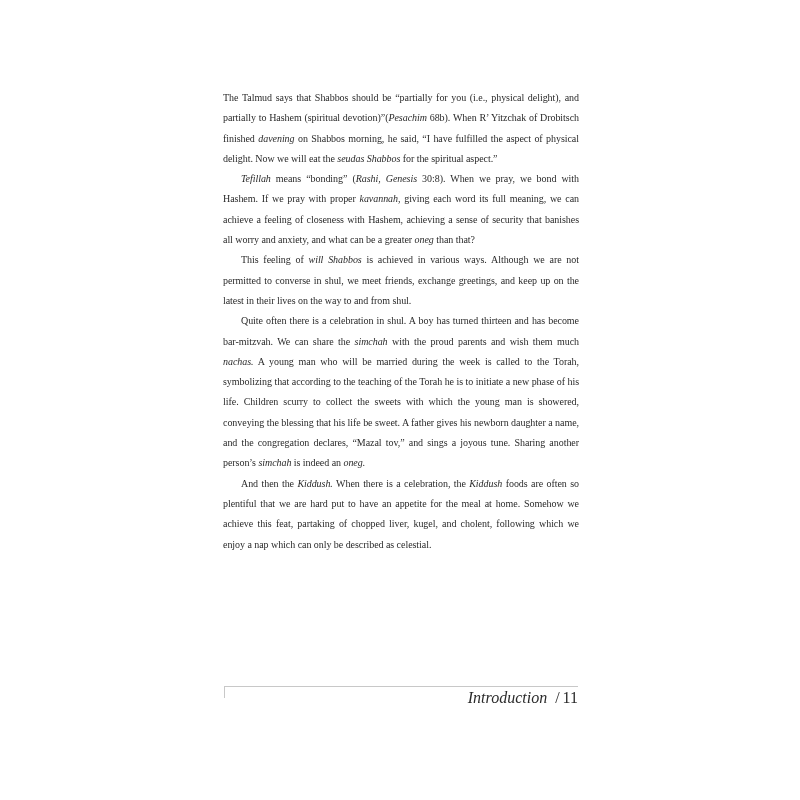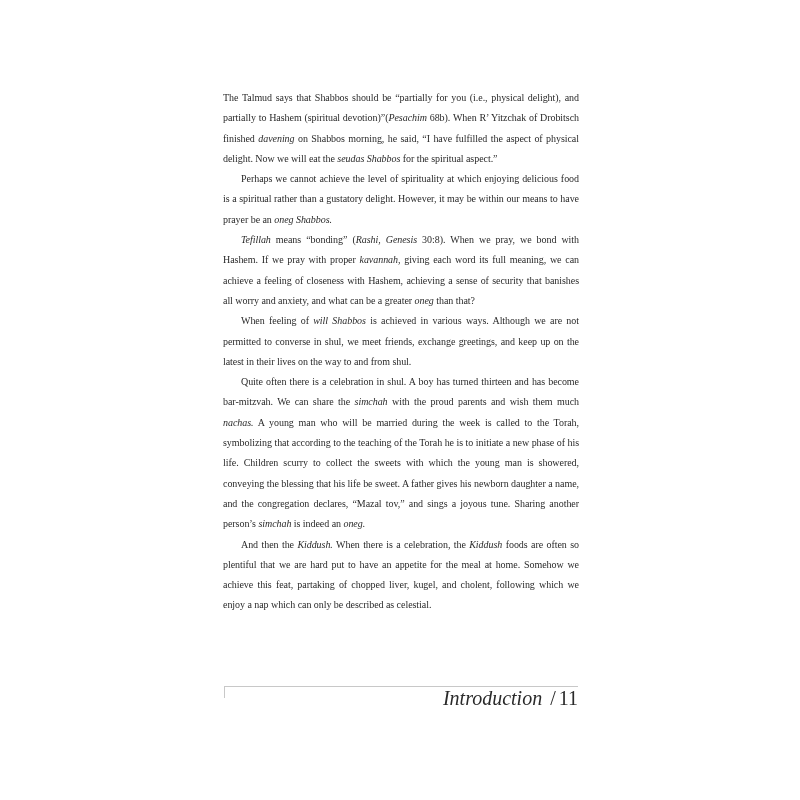--- a/index.html
+++ b/index.html
@@ -45,37 +45,36 @@
       left: 224px;
       top: 686px;
       width: 1px;
       height: 12px;
       background: #c8c8c8;
     }
     .footer {
       position: absolute;
       right: 222px;
       top: 689px;
-      font-size: 20px;
+      font-size: 16px;
       line-height: 18px;
       color: #2a2a2a;
       white-space: nowrap;
     }
     .footer .section { font-style: italic; }
     .footer .sep { margin: 0 3px 0 8px; }
   </style>
 </head>
 <body>
 
 <div class="page">
   <div id="paragraphs">
       <p class="para first"><span>The Talmud says that Shabbos should be “partially for you (i.e., physical delight), and partially to Hashem (spiritual devotion)”(</span><span class="it">Pesachim</span><span> 68b). When R’ Yitzchak of Drobitsch fin­ished </span><span class="it">davening</span><span> on Shabbos morning, he said, “I have fulfilled the aspect of physical delight. Now we will eat the </span><span class="it">seudas Shabbos</span><span> for the spiritual aspect.”</span></p>
-      <p class="para"><span>Perhaps we cannot achieve the level of spirituality at which enjoying delicious food is a spiritual rather than a gustatory de­light. However, it may be within our means to have prayer be an </span><span class="it">oneg Shabbos.</span></p>
       <p class="para"><span class="it">Tefillah</span><span> means “bonding” (</span><span class="it">Rashi, Genesis</span><span> 30:8). When we pray, we bond with Hashem. If we pray with proper </span><span class="it">kavannah</span><span>, giving each word its full meaning, we can achieve a feeling of closeness with Hashem, achieving a sense of security that ban­ishes all worry and anxiety, and what can be a greater </span><span class="it">oneg</span><span> than that?</span></p>
-      <p class="para"><span>When feeling of </span><span class="it">will Shabbos</span><span> is achieved in various ways. Al­though we are not permitted to converse in shul, we meet friends, exchange greetings, and keep up on the latest in their lives on the way to and from shul.</span></p>
+      <p class="para"><span>This feeling of </span><span class="it">will Shabbos</span><span> is achieved in various ways. Al­though we are not permitted to converse in shul, we meet friends, exchange greetings, and keep up on the latest in their lives on the way to and from shul.</span></p>
       <p class="para"><span>Quite often there is a celebration in shul. A boy has turned thirteen and has become bar-mitzvah. We can share the </span><span class="it">simchah</span><span> with the proud parents and wish them much </span><span class="it">nachas.</span><span> A young man who will be married during the week is called to the Torah, symbolizing that according to the teaching of the Torah he is to initiate a new phase of his life. Children scurry to collect the sweets with which the young man is showered, conveying the blessing that his life be sweet. A father gives his newborn daughter a name, and the congregation declares, “Mazal tov,” and sings a joyous tune. Sharing another person’s </span><span class="it">simchah</span><span> is indeed an </span><span class="it">oneg.</span></p>
       <p class="para"><span>And then the </span><span class="it">Kiddush.</span><span> When there is a celebration, the </span><span class="it">Kid­dush</span><span> foods are often so plentiful that we are hard put to have an appetite for the meal at home. Somehow we achieve this feat, partaking of chopped liver, kugel, and cholent, following which we enjoy a nap which can only be described as celestial.</span></p>
     </div>
 </div>
 
 <div class="footer-rule"></div>
 <div class="footer-tick"></div>
 
 <div class="footer">
   <span class="section">Introduction</span><span class="sep">/</span><span>11</span>

